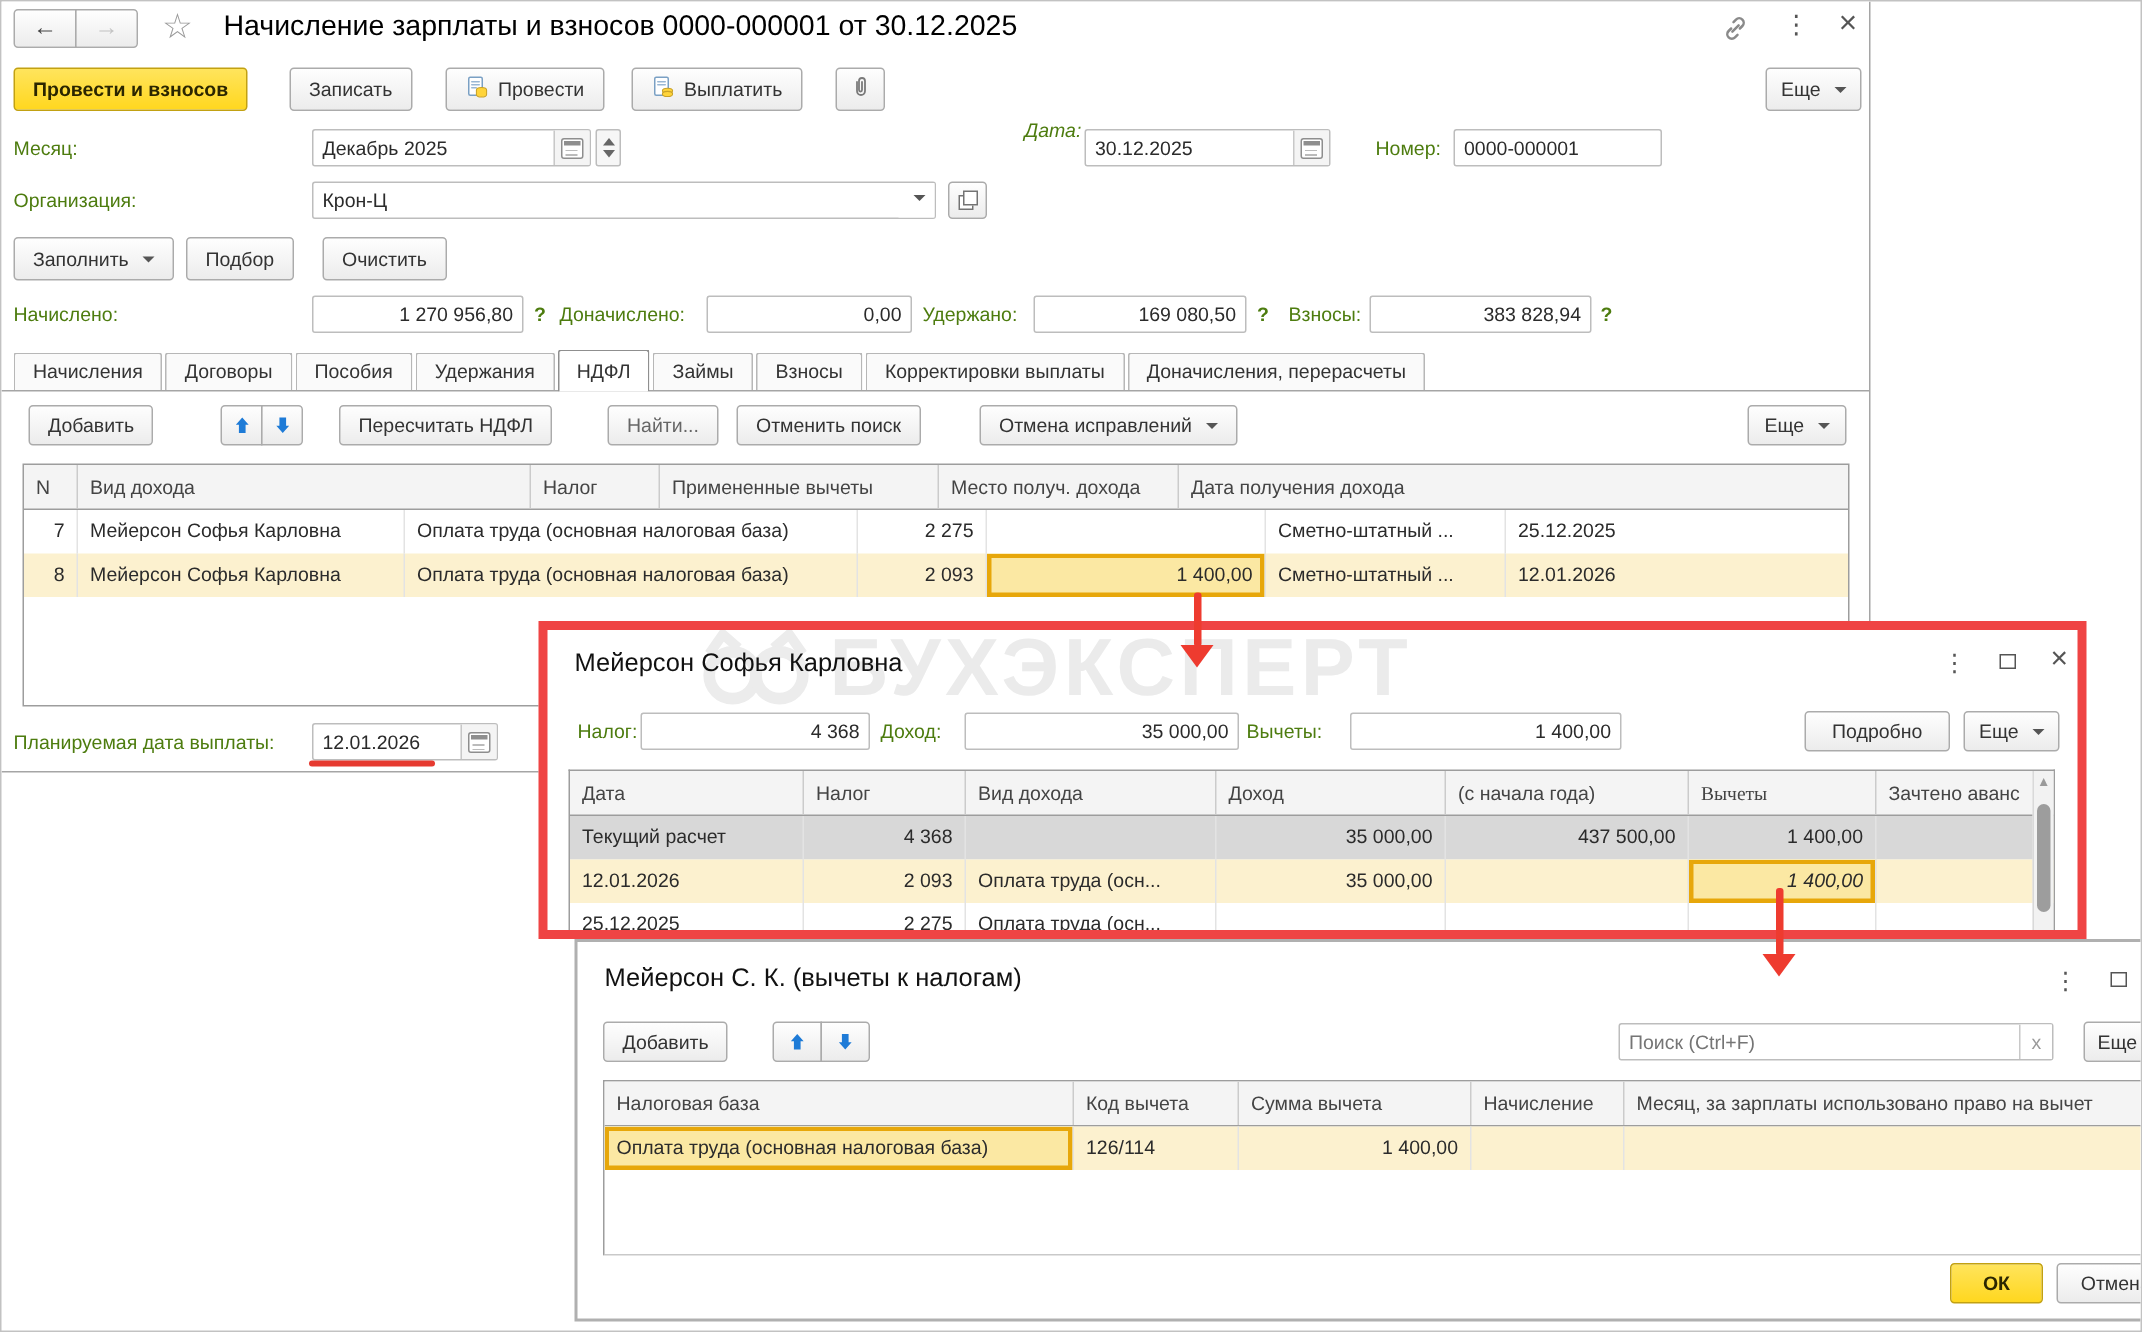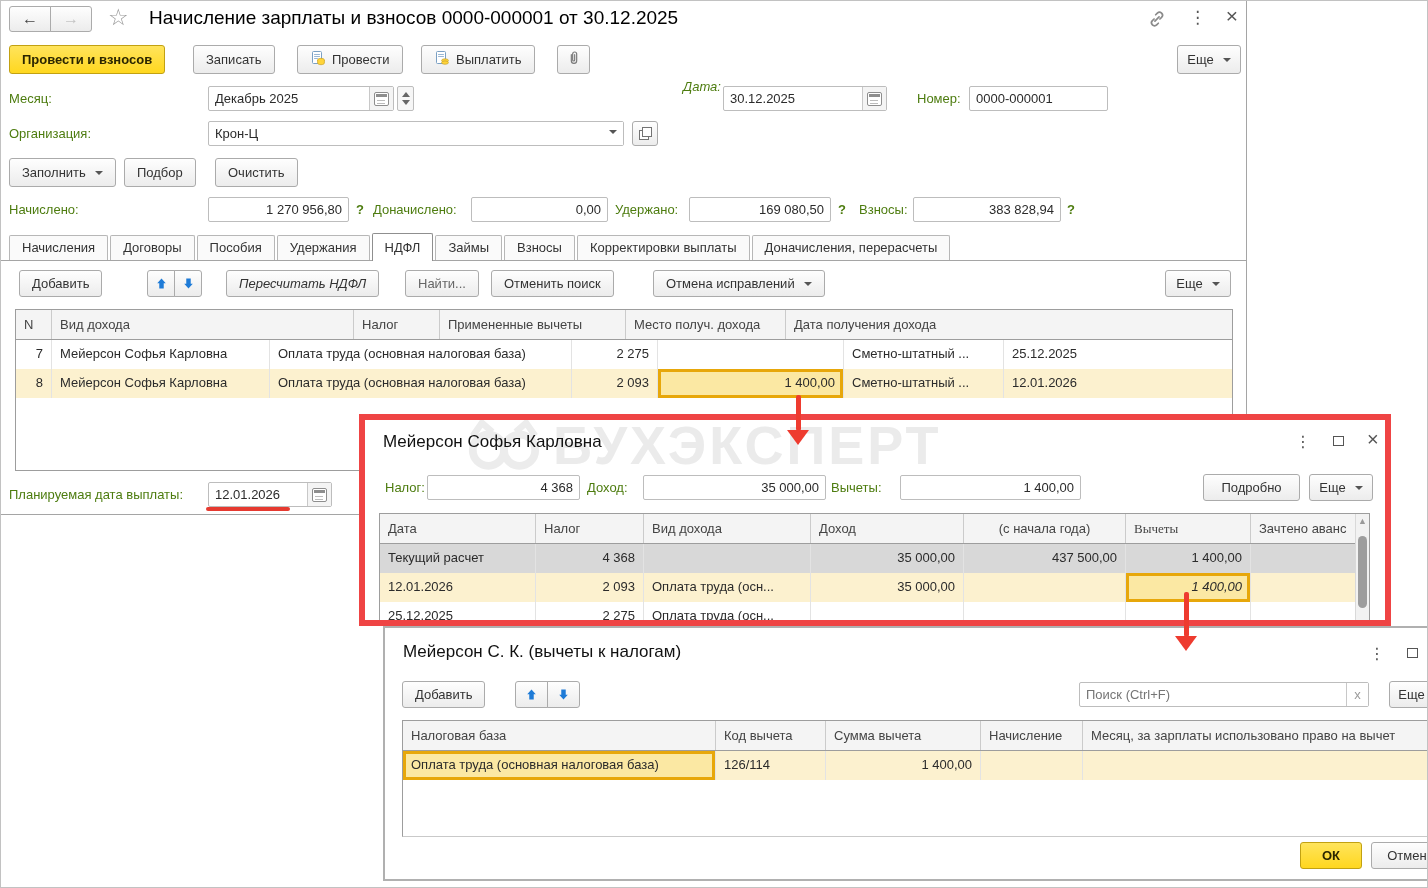--- a/index.html
+++ b/index.html
@@ -223,21 +223,21 @@
     <div class="btn small abs" style="left:146px;top:269px;width:28px;padding:0;border-radius:3px 0 0 3px;">
         <svg width="13" height="13" viewBox="0 0 14 14">
           <path d="M7 1.5l4.6 5.2H9.4v5.8H4.6V6.7H2.4z" fill="#1e7bd7"></path>
         </svg>
       </div>
     <div class="btn small abs" style="left:173px;top:269px;width:28px;padding:0;border-radius:0 3px 3px 0;">
         <svg width="13" height="13" viewBox="0 0 14 14">
           <path d="M7 12.5L2.4 7.3h2.2V1.5h4.8v5.8h2.2z" fill="#1e7bd7"></path>
         </svg>
       </div>
-    <div class="btn small abs" style="left:225px;top:269px;font-style:italic;">
+    <div class="btn small abs" style="left:225px;top:269px;">
         <span>Пересчитать НДФЛ</span>
       </div>
     <div class="btn small abs" style="left:404px;top:269px;color:#666;">
         <span>Найти...</span>
       </div>
     <div class="btn small abs" style="left:490px;top:269px;">
         <span>Отменить поиск</span>
       </div>
     <div class="btn small abs" style="left:652px;top:269px;">
         <span>Отмена исправлений</span>
@@ -323,21 +323,21 @@
         <span>Еще</span>
         <span class="car"></span>
       </div>
 
     <div class="tbl" style="left:14px;top:93px;width:991px;height:119px;border-bottom:none;">
       <div class="trow head">
         <div class="tcell et-c0">Дата</div>
         <div class="tcell et-c1" style="text-align:left;">Налог</div>
         <div class="tcell et-c2">Вид дохода</div>
         <div class="tcell et-c3" style="text-align:left;">Доход</div>
-        <div class="tcell et-c4" style="text-align:center;">(с начала года)</div>
+        <div class="tcell et-c4" style="text-align:left;">(с начала года)</div>
         <div class="tcell et-c5" style="text-align:left;font-family:Liberation Serif, serif;">Вычеты</div>
         <div class="tcell et-c6" style="border-right:none;">Зачтено аванс</div>
       </div>
       <div class="trow gray">
         <div class="tcell et-c0">Текущий расчет</div>
         <div class="tcell et-c1">4 368</div>
         <div class="tcell et-c2"></div>
         <div class="tcell et-c3">35 000,00</div>
         <div class="tcell et-c4">437 500,00</div>
         <div class="tcell et-c5">1 400,00</div>

